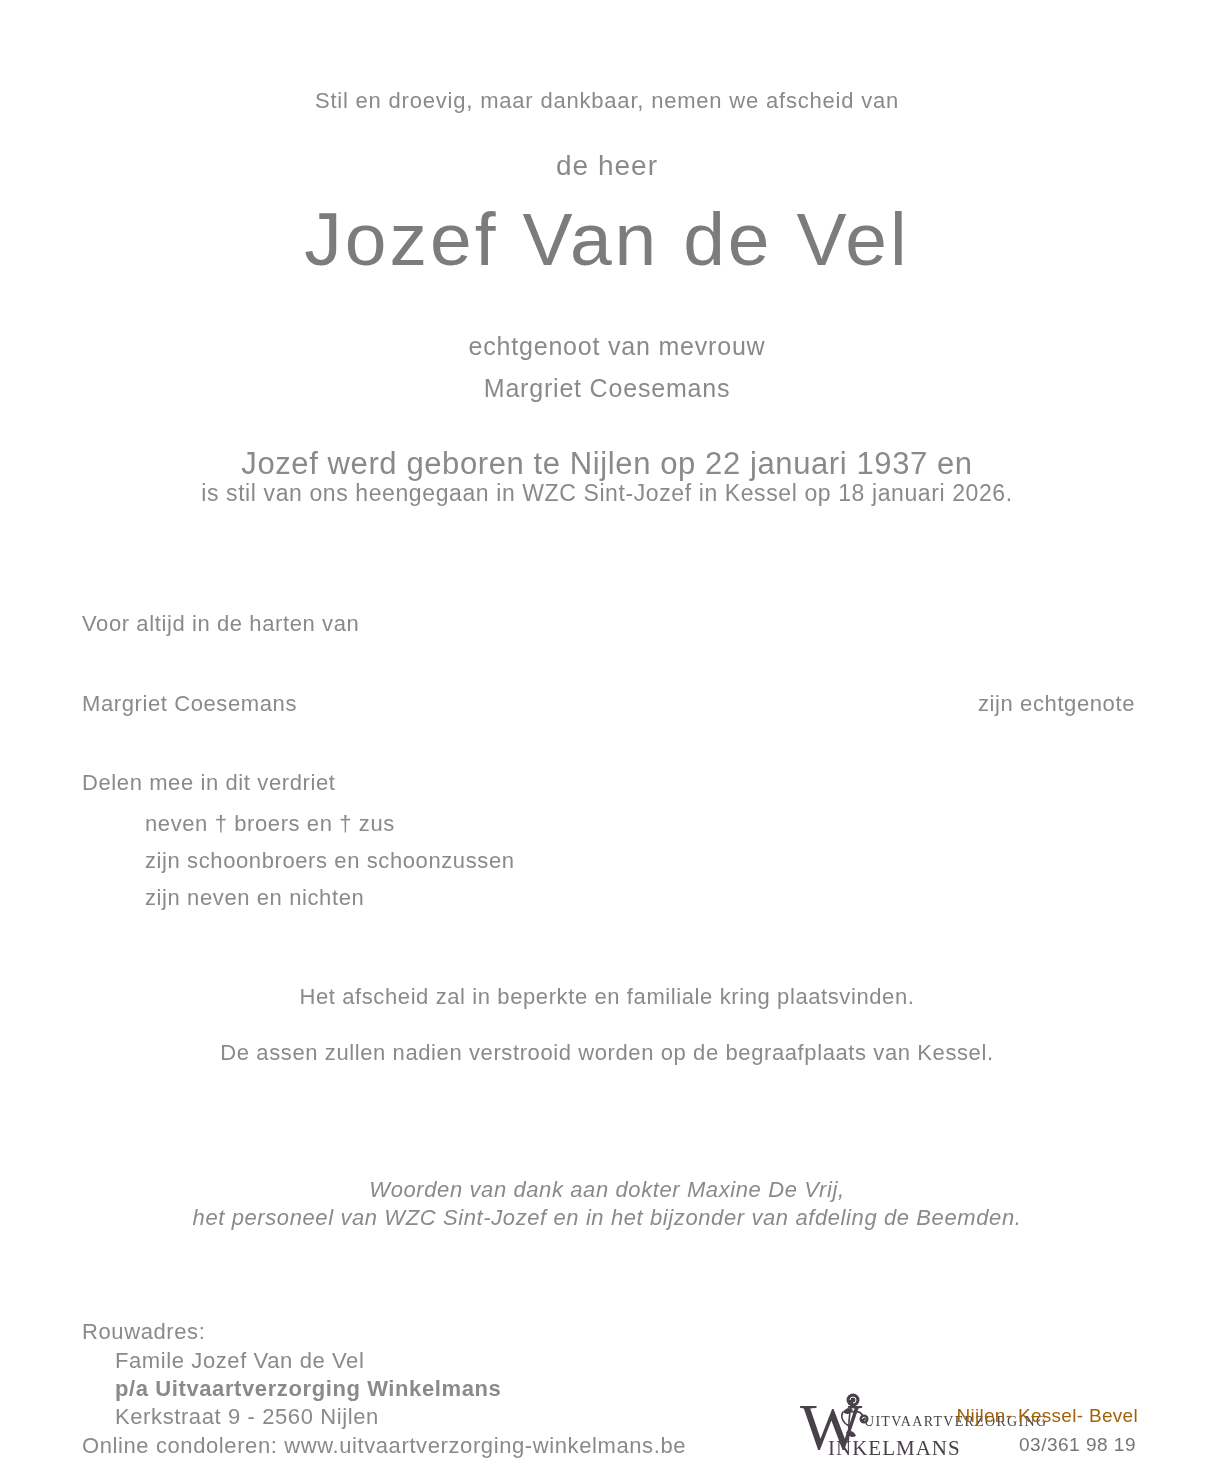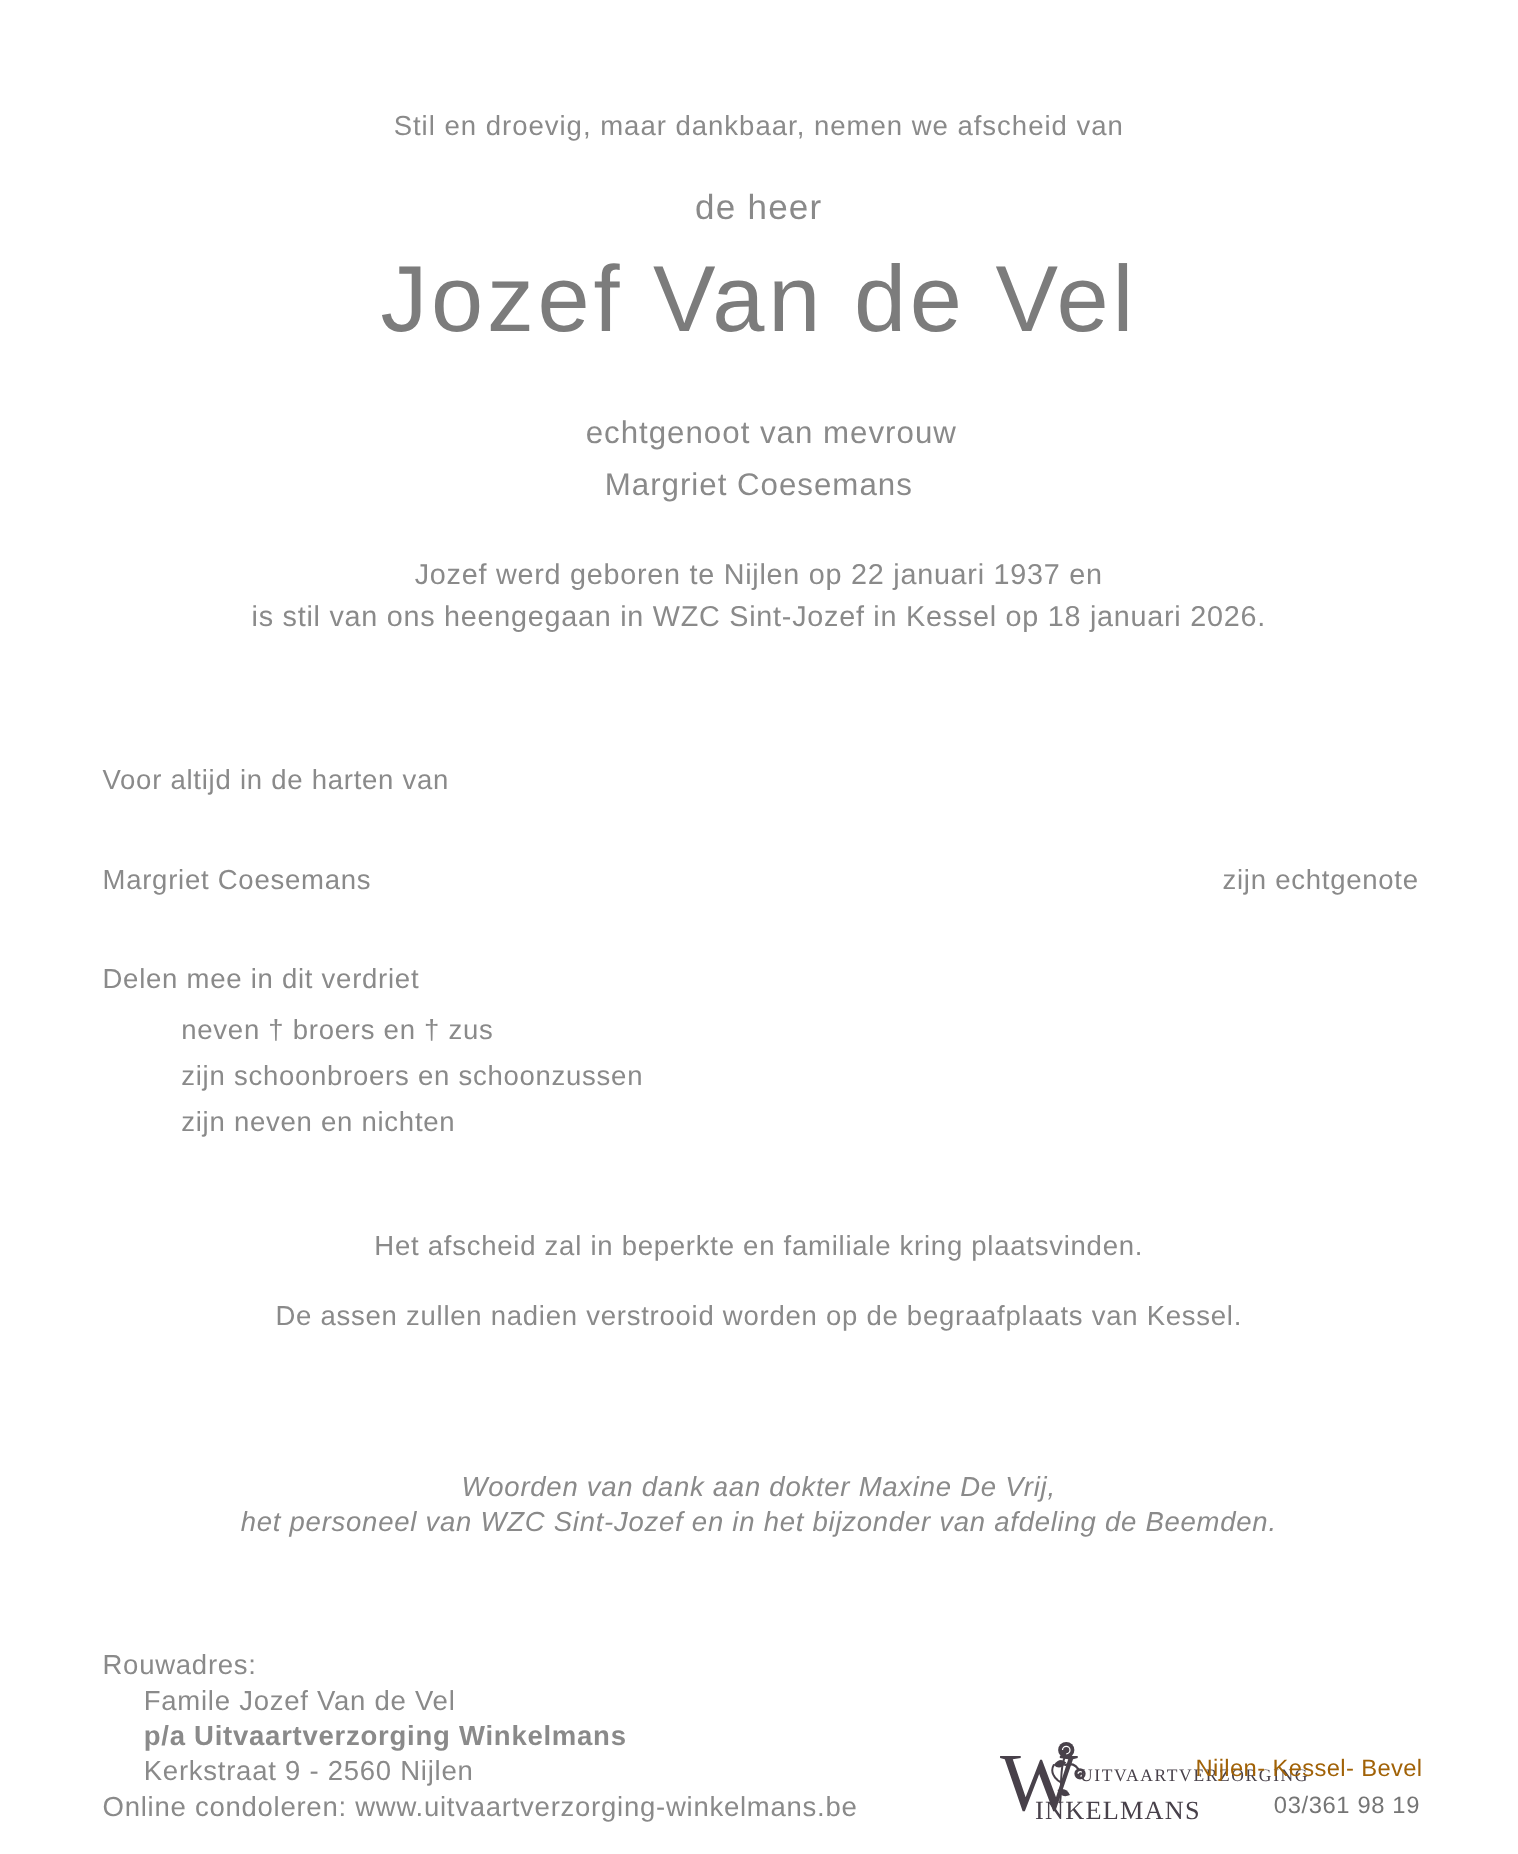--- a/index.html
+++ b/index.html
@@ -13,21 +13,21 @@
     overflow: hidden;
   }
   .line { position: absolute; white-space: nowrap; }
   .center { left: 0; right: 0; text-align: center; }
   .body-text { font-size: 22px; letter-spacing: 0.6px; }
   .opening   { top: 88px;  font-size: 22px; letter-spacing: 0.8px; }
   .salutation{ top: 150px; font-size: 28px; letter-spacing: 1px; }
   .deceased  { top: 196px; font-size: 75px; letter-spacing: 3px; color: #7c7c7c; }
   .relation  { top: 332px; font-size: 25px; letter-spacing: 0.8px; padding-left: 20px; }
   .spouse    { top: 374px; font-size: 25px; letter-spacing: 0.8px; }
-  .life1     { top: 446px; font-size: 23px; letter-spacing: 0.6px; }
+  .life1     { top: 446px; font-size: 31px; letter-spacing: 0.6px; }
   .life2     { top: 480px; font-size: 23px; letter-spacing: 0.6px; }
   .hearts    { top: 611px; left: 82px; }
   .mourner-row { position: absolute; top: 691px; left: 82px; right: 79px;
                  display: flex; justify-content: space-between; }
   .grief-heading { top: 770px; left: 82px; }
   .grief-1   { top: 811px; left: 145px; }
   .grief-2   { top: 848px; left: 145px; }
   .grief-3   { top: 885px; left: 145px; }
   .ceremony1 { top: 984px; }
   .ceremony2 { top: 1040px; }

